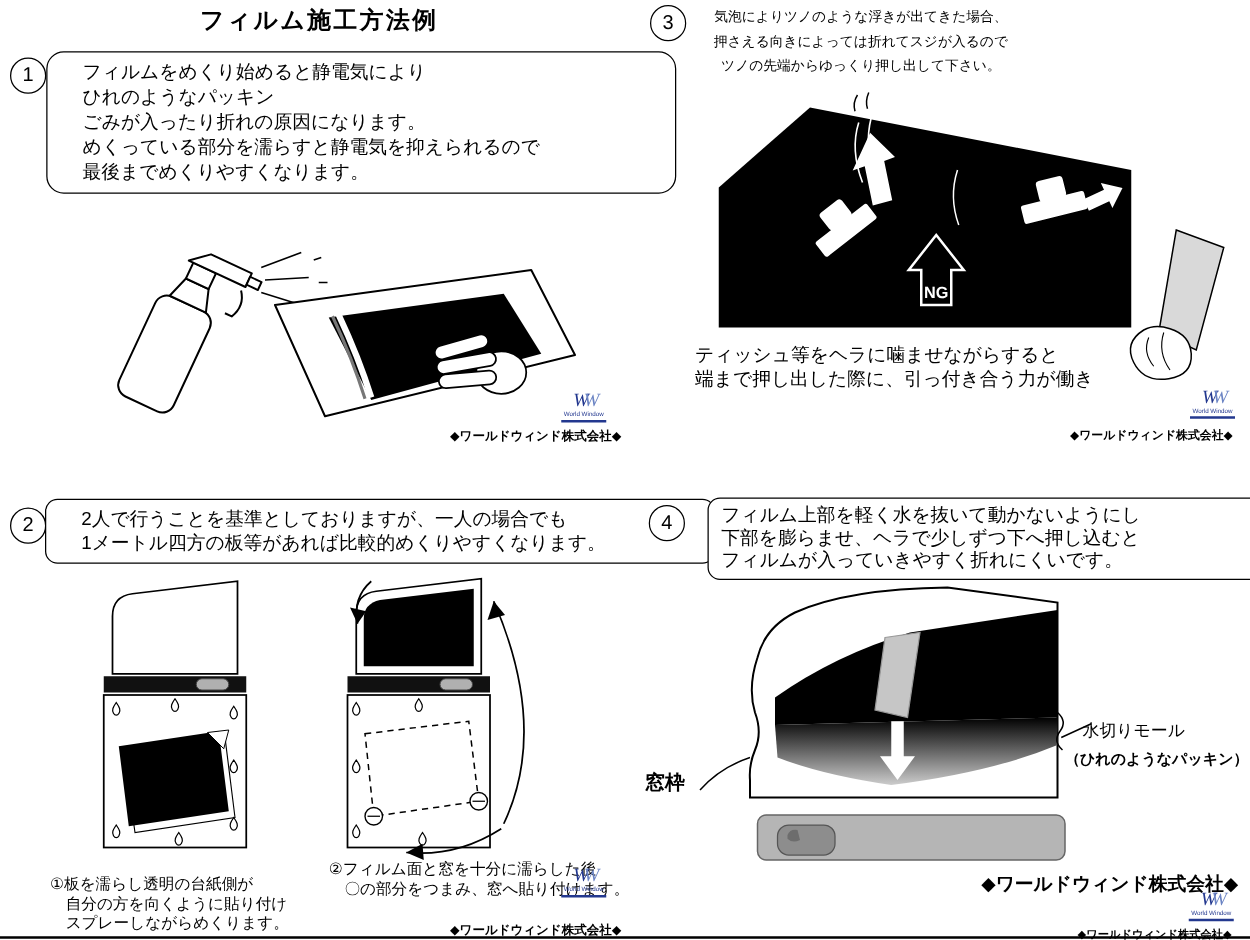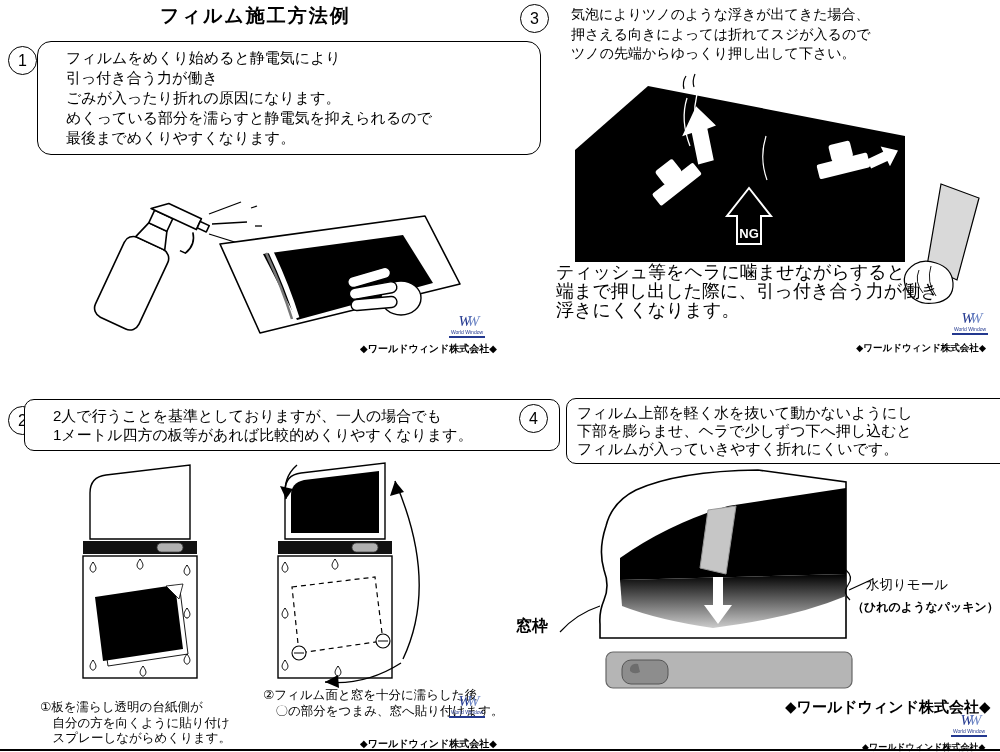--- a/index.html
+++ b/index.html
@@ -9,22 +9,22 @@
   }
   .title{position:absolute;left:160px;top:3px;font-size:19px;font-weight:bold;letter-spacing:2px;}
   .num{
     position:absolute;width:27px;height:27px;border:1.8px solid #000;border-radius:50%;
     display:flex;align-items:center;justify-content:center;font-size:16px;background:#fff;
   }
   .balloon{
     position:absolute;border:1.7px solid #000;border-radius:14px;background:#fff;
     padding:6px 28px;font-size:15px;line-height:20px;white-space:nowrap;
   }
-  .plain{position:absolute;font-size:14px;line-height:19.5px;white-space:nowrap;}
-  .note{position:absolute;font-size:18px;line-height:19px;white-space:nowrap;}
+  .plain{position:absolute;font-size:11px;line-height:19.5px;white-space:nowrap;text-align:center;}
+  .note{position:absolute;font-size:15px;line-height:19px;white-space:nowrap;margin-top:12px;}
   .caption{position:absolute;font-size:12.5px;line-height:15.5px;white-space:nowrap;}
   .illus{position:absolute;}
   .company{position:absolute;font-size:10px;font-weight:bold;white-space:nowrap;}
   .company-sm{font-size:9px;}
   .company-bold{position:absolute;font-size:15px;font-weight:bold;white-space:nowrap;}
   .lbl-frame{position:absolute;font-size:16px;font-weight:bold;white-space:nowrap;}
   .lbl-mold{position:absolute;font-size:13.5px;white-space:nowrap;}
   .lbl-mold-sub{position:absolute;font-size:12px;white-space:nowrap;font-weight:bold;}
   .ww{position:absolute;width:36px;text-align:center;line-height:1;}
   .ww .letters{font-family:"Liberation Serif",serif;font-style:italic;font-weight:normal;font-size:15px;letter-spacing:-4px;color:#23388f;}
@@ -36,21 +36,21 @@
 </head>
 <body>
 
 <div id="page">
 
   <div class="title">フィルム施工方法例</div>
 
   <div class="num" style="left:8px;top:46px;">1</div>
   <div class="balloon" style="left:37px;top:41px;width:446px;">
     <div>フィルムをめくり始めると静電気により</div>
-    <div>引っ付き合う力が働き</div>
+    <div>ひれのようなパッキン</div>
     <div>ごみが入ったり折れの原因になります。</div>
     <div>めくっている部分を濡らすと静電気を抑えられるので</div>
     <div>最後までめくりやすくなります。</div>
   </div>
 
   <svg class="illus" style="left:35px;top:156px;" width="440" height="187" viewBox="0 0 440 187">
 
     <g transform="rotate(25 100 120)" fill="#fff" stroke="#000" stroke-width="1.6" stroke-linejoin="round">
       <rect x="76" y="84" width="48" height="88" rx="10"></rect>
       <path d="M84,84 L90,66 L110,66 L116,84 Z"></path>
@@ -134,32 +134,31 @@
       <polygon points="388,112 426,126 404,208 374,194" fill="#d9d9d9" stroke="#000" stroke-width="1.2"></polygon>
       <path d="M362,192 Q346,202 354,218 Q362,234 382,231 Q401,228 400,211 Q399,196 383,191 Q371,187 362,192 Z" fill="#fff" stroke="#000" stroke-width="1.2"></path>
       <path d="M366,198 Q361,210 370,221" stroke="#000" stroke-width="0.9" fill="none"></path>
       <path d="M378,194 Q373,210 383,224" stroke="#000" stroke-width="0.9" fill="none"></path>
     </g>
   </svg>
 
   <div class="note" style="left:556px;top:263px;">
     <div>ティッシュ等をヘラに噛ませながらすると</div>
     <div>端まで押し出した際に、引っ付き合う力が働き</div>
-    <div>浮きにくくなります。</div>
   </div>
 
   <div class="ww" style="left:952px;top:311px;">
     <div class="letters"><span>W</span><span class="w2">W</span></div>
     <div class="sub">World Window</div>
     <div class="bar"></div>
   </div>
   <div class="company" style="left:856px;top:342px;font-size:9.5px;">◆ワールドウィンド株式会社◆</div>
 
   <div class="num" style="left:8px;top:406px;">2</div>
-  <div class="balloon" style="left:24px;top:399px;width:478px;line-height:19px;border-radius:10px;">
+  <div class="balloon" style="left:36px;top:399px;width:478px;line-height:19px;border-radius:10px;">
     <div>2人で行うことを基準としておりますが、一人の場合でも</div>
     <div>1メートル四方の板等があれば比較的めくりやすくなります。</div>
   </div>
 
   <svg class="illus" style="left:35px;top:455px;" width="450" height="233" viewBox="0 0 450 233">
     <defs>
       <path id="drop" d="M0,-5 C2.6,-1.2 3.8,1 2.2,3.6 C1,5.6 -1,5.6 -2.2,3.6 C-3.8,1 -2.6,-1.2 0,-5 Z"></path>
     </defs>
 
     <g fill="none" stroke="#000">

